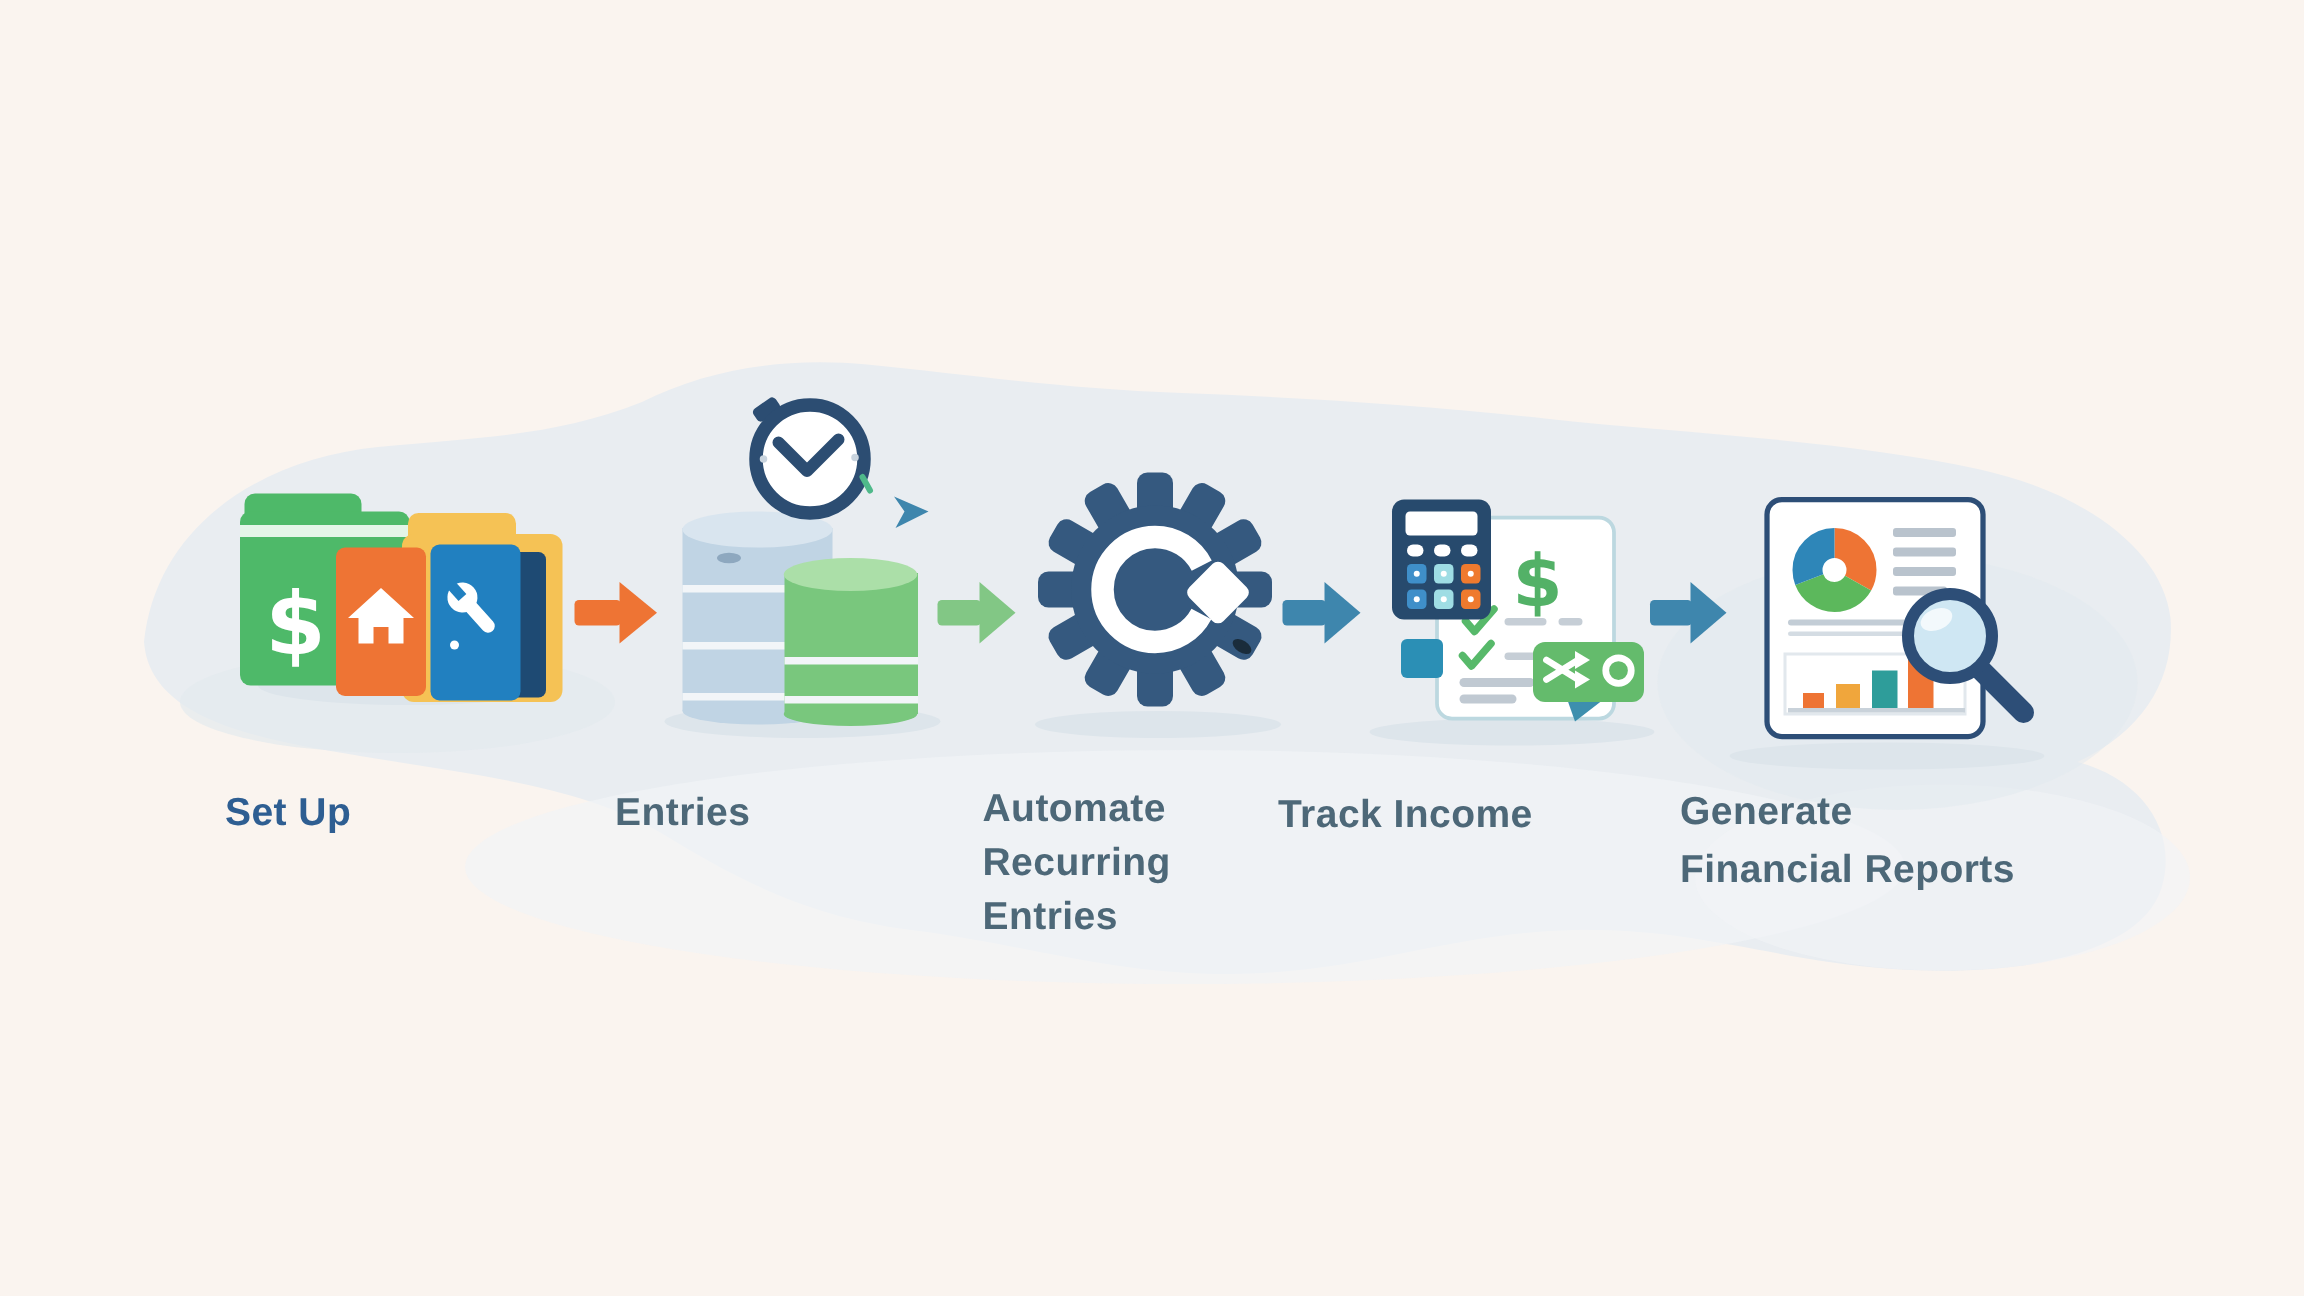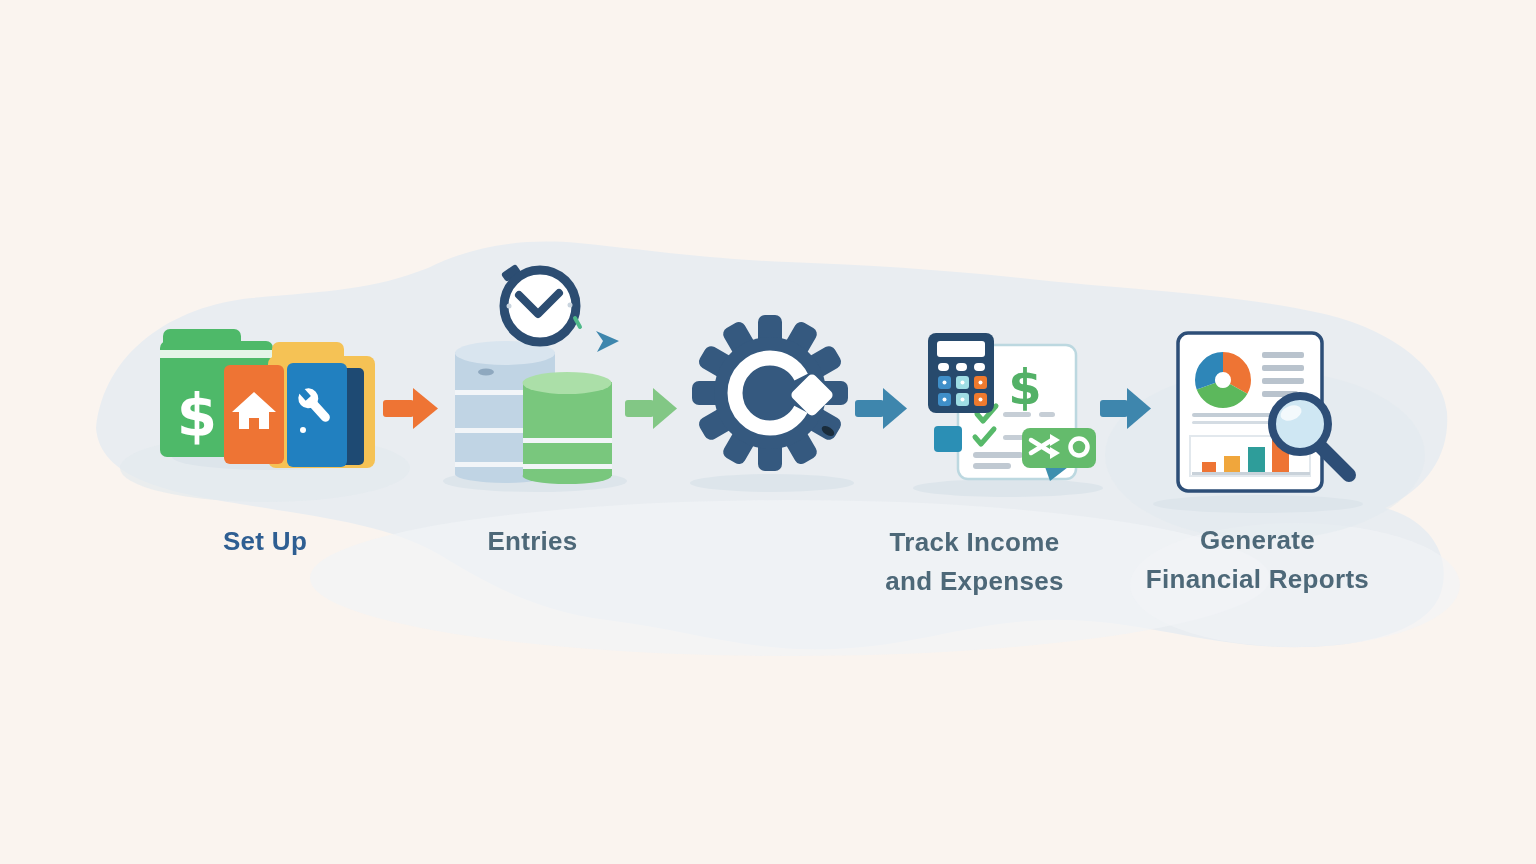--- a/index.html
+++ b/index.html
@@ -9,21 +9,21 @@
     --greenCylTop:#abdfa8; --greenBubble:#64bb6c; --orange:#ee7434; --amber:#f0a63c;
     --yellow:#f5c255; --blue:#2180c0; --blueArrow:#3e86ad; --teal:#2b8fb5;
     --tealBar:#2e9d9a; --cylBody:#c0d4e4; --cylTop:#d9e5ef; --lens:#cfe7f3;
     --grayLine:#c3cdd6; --docBorder:#bcd8e0; --navyDeep:#1e4a73;
   }
   html,body{margin:0;padding:0;}
   body{background:var(--bg);font-family:"Liberation Sans",sans-serif;}
   .canvas{position:relative;width:1536px;height:864px;background:var(--bg);overflow:hidden;}
   .art{position:absolute;left:0;top:0;}
   .step-label{
-    position:absolute;display:flex;flex-direction:column;align-items:center;
+    position:absolute;display:flex;flex-direction:column;align-items:flex-start;
     font-weight:700;font-size:26px;line-height:39px;letter-spacing:.3px;
     color:var(--textSlate);text-align:center;
   }
   .step-label.primary{color:var(--textPrimary);}
   .step-label.tight{line-height:36px;}
   svg text{font-family:"DejaVu Sans","Liberation Sans",sans-serif;font-weight:700;}
 </style>
 </head>
 <body>
 
@@ -241,24 +241,28 @@
   </svg>
 
   <div class="step-label primary" style="left:150px;top:522px;width:230px">
     <span>Set Up</span>
   </div>
 
   <div class="step-label" style="left:410px;top:522px;width:245px">
     <span>Entries</span>
   </div>
 
+  <div class="step-label tight" style="left:655px;top:520px;width:230px">
+    <span>Automate</span>
+    <span>Recurring</span>
+    <span>Entries</span>
+  </div>
 
   <div class="step-label" style="left:852px;top:523px;width:245px">
     <span>Track Income</span>
-    <span>and Expenses</span>
   </div>
 
   <div class="step-label" style="left:1120px;top:521px;width:275px">
     <span>Generate</span>
     <span>Financial Reports</span>
   </div>
 
 </div>
 
 </body></html>

